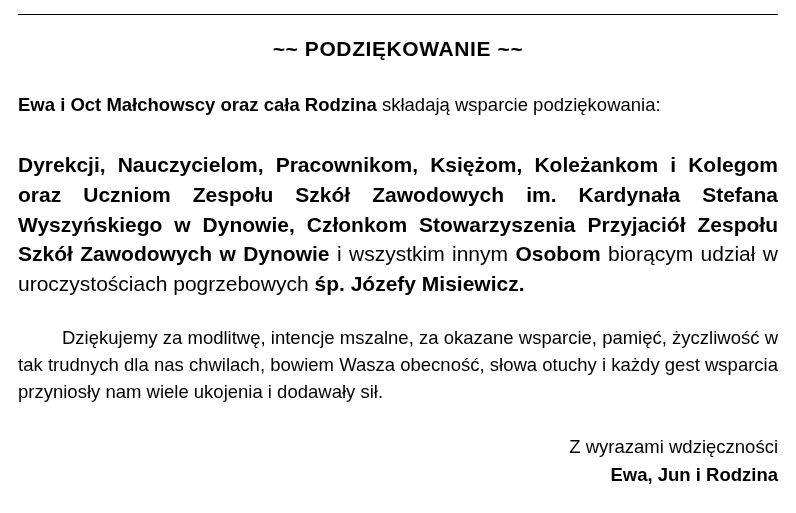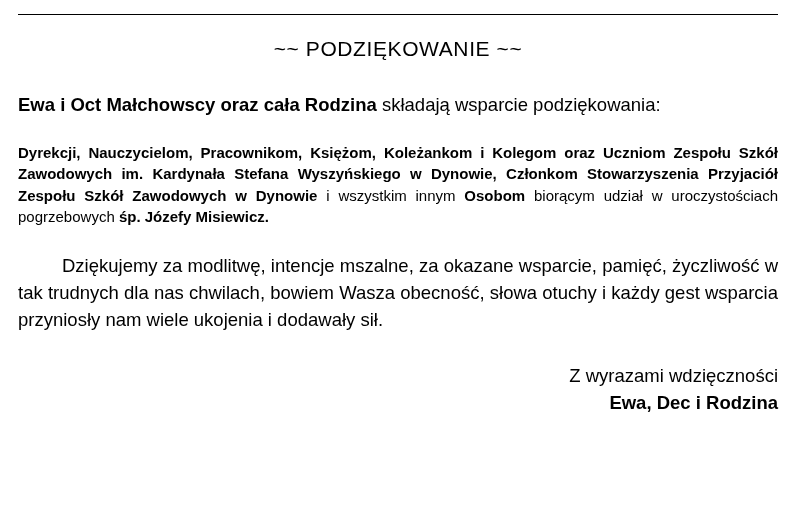--- a/index.html
+++ b/index.html
@@ -23,36 +23,36 @@
   }
   .top-rule {
     width: 760px;
     height: 0;
     border-top: 1px solid #000;
     margin: 14px auto 0 auto;
   }
   .title {
     text-align: center;
     font-size: 21px;
-    font-weight: 400;
+    font-weight: 700;
     letter-spacing: 0.6px;
     margin-top: 22px;
     margin-bottom: 0;
   }
   .intro {
     font-size: 18.5px;
     margin-top: 32px;
     line-height: 1.35;
     text-align: left;
   }
   .intro .b { font-weight: bold; }
   .body-block {
-    font-size: 15px;
+    font-size: 21px;
     line-height: 1.42;
-    margin-top: 24px;
+    margin-top: 32px;
     text-align: justify;
     text-justify: inter-word;
   }
   .body-block .b { font-weight: bold; }
   .thanks {
     font-size: 18.5px;
     line-height: 1.45;
     margin-top: 26px;
     text-align: justify;
     text-justify: inter-word;
@@ -86,16 +86,16 @@
   </p>
 
   <p class="body-block">
     <span class="b">Dyrekcji, Nauczycielom, Pracownikom, Księżom, Koleżankom i Kolegom oraz Uczniom Zespołu Szkół Zawodowych im. Kardynała Stefana Wyszyńskiego w Dynowie, Członkom Stowarzyszenia Przyjaciół Zespołu Szkół Zawodowych w Dynowie</span><span> i wszystkim innym </span><span class="b">Osobom</span><span> biorącym udział w uroczystościach pogrzebowych </span><span class="b">śp. Józefy Misiewicz.</span>
   </p>
 
   <p class="thanks">Dziękujemy za modlitwę, intencje mszalne, za okazane wsparcie, pamięć, życzliwość w tak trudnych dla nas chwilach, bowiem Wasza obecność, słowa otuchy i każdy gest wsparcia przyniosły nam wiele ukojenia i dodawały sił.</p>
 
   <div class="sign">
     <span class="sign-line">Z wyrazami wdzięczności</span>
-    <span class="sign-name">Ewa, Dec i Rodzina</span>
+    <span class="sign-name">Ewa, Jun i Rodzina</span>
   </div>
 
 </div>
 
 </body></html>

